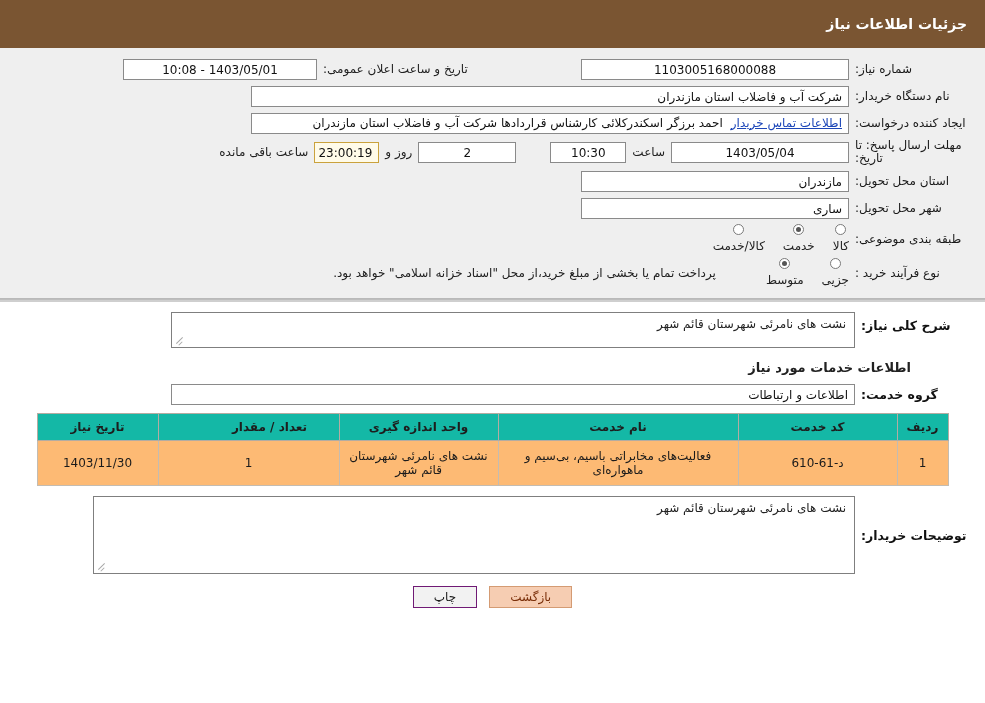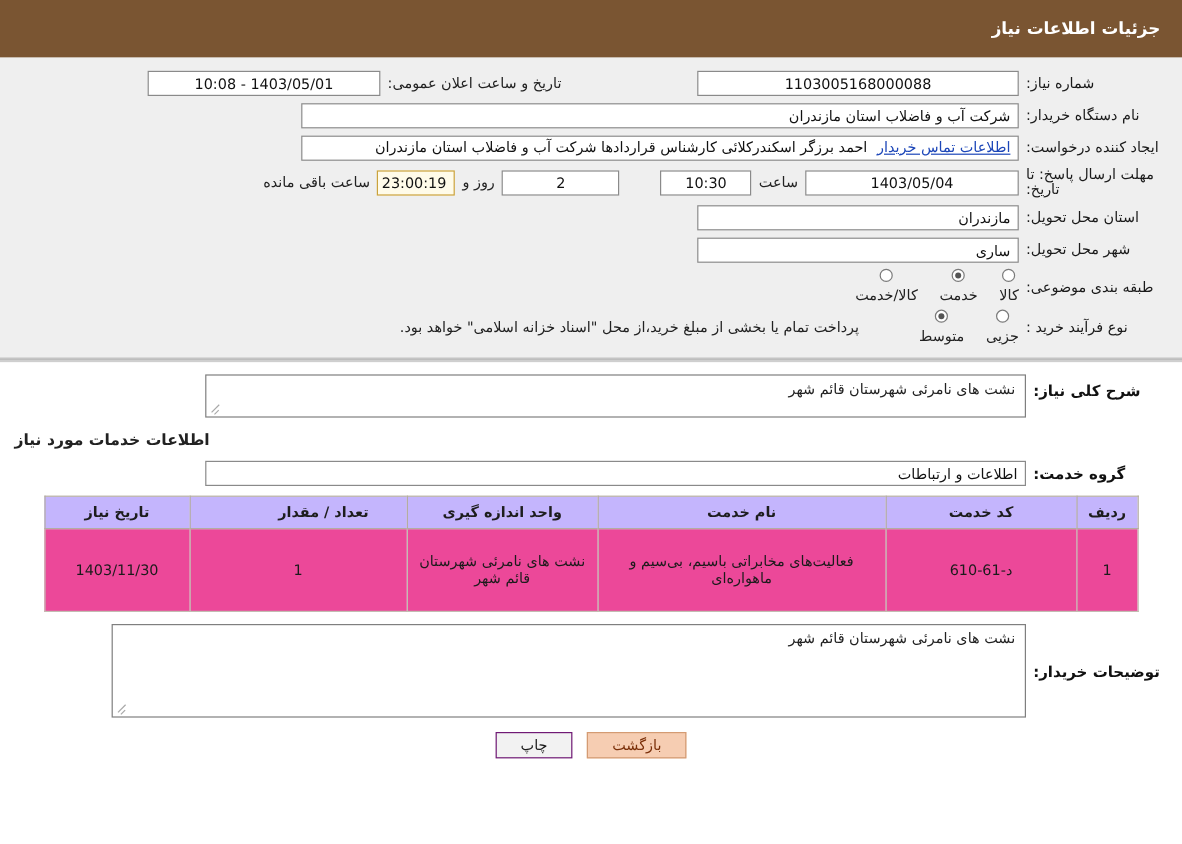--- a/index.html
+++ b/index.html
@@ -155,42 +155,42 @@
   }
   .resize-grip::after {
     width: 5px; height: 1px;
     transform: rotate(-45deg);
     top: 8px; left: 3px;
   }
   .section-title {
     font-weight: bold;
     font-size: 13px;
     margin: 12px 0 8px 0;
-    text-align: left;
+    text-align: right;
   }
   
   table.items {
     width: 912px;
     border-collapse: collapse;
     margin: 8px auto 0 auto;
     font-size: 12px;
   }
   table.items th {
-    background: #c4b5fd;
+    background: #14b8a6;
     border: 1px solid #b4aca2;
     font-weight: bold;
     padding: 6px 4px;
     color: #1d1d1d;
     text-align: center;
   }
   table.items td {
     border: 1px solid #c3bcb2;
-    padding: 20px 4px;
+    padding: 8px 4px;
     text-align: center;
-    background: #ec4899;
+    background: #fdba74;
     color: #1b1b1b;
   }
   
   .footer {
     display: flex;
     justify-content: center;
     gap: 12px;
     margin-top: 12px;
   }
   .btn {

